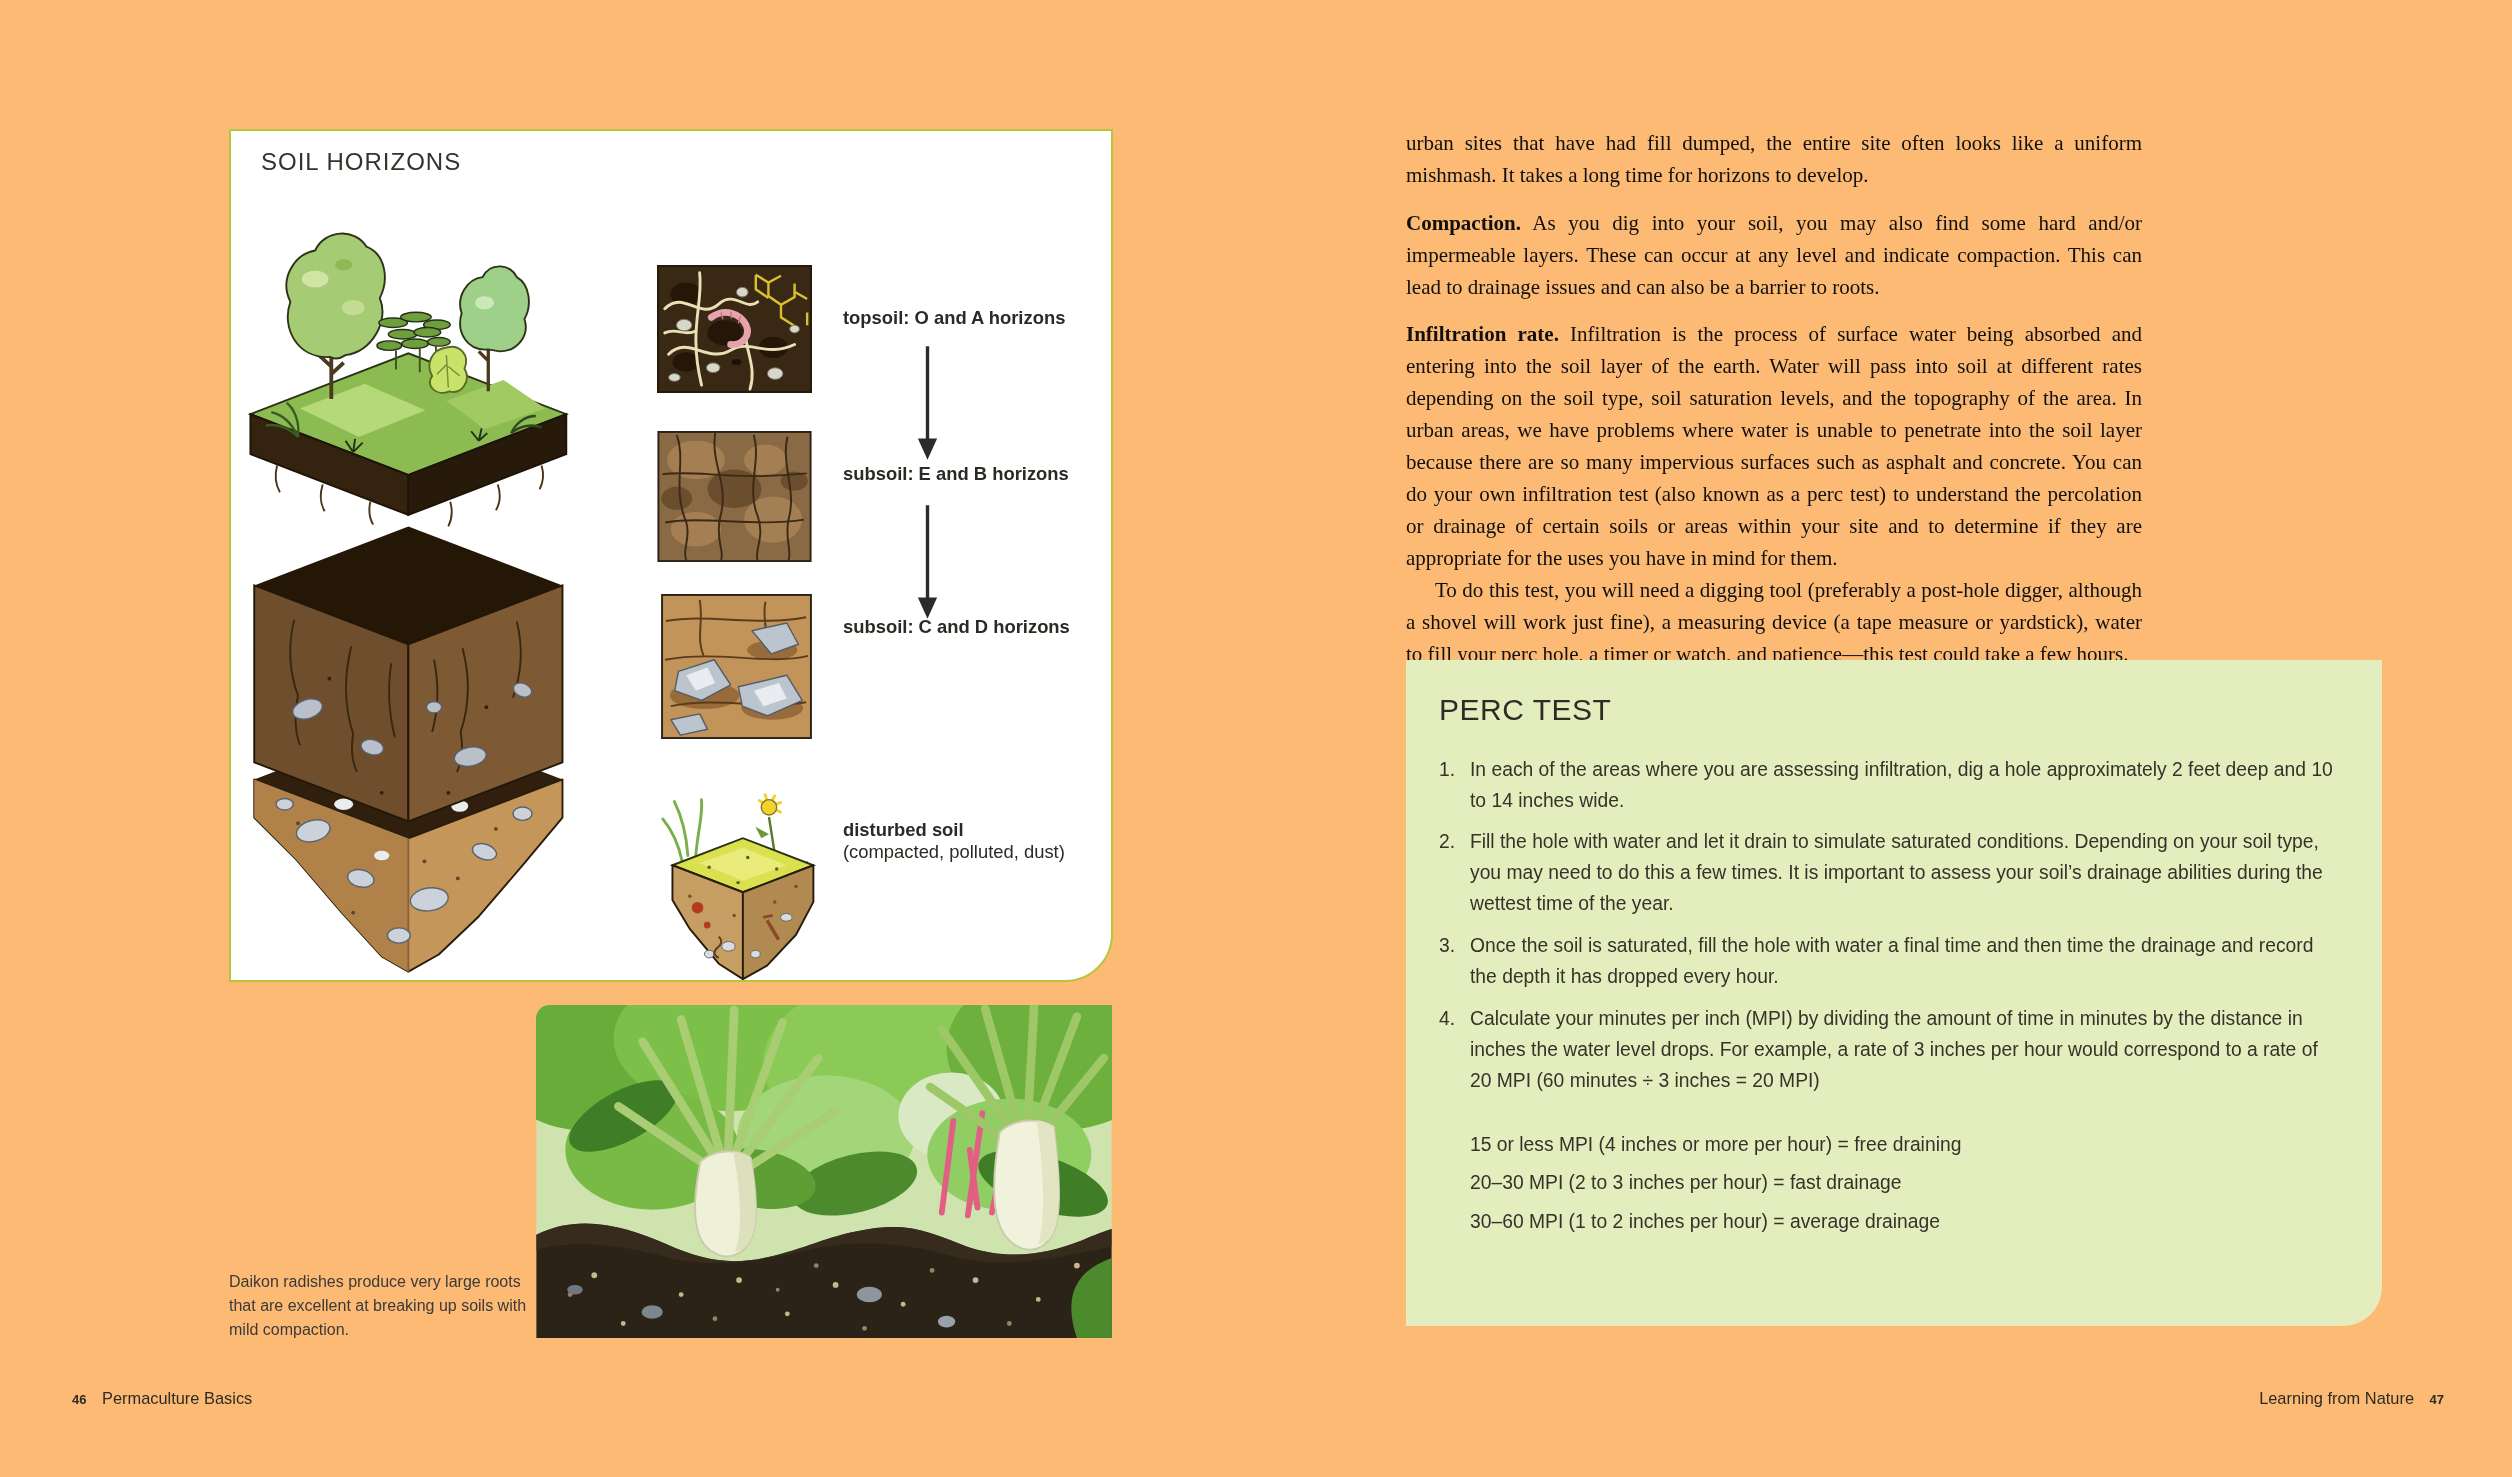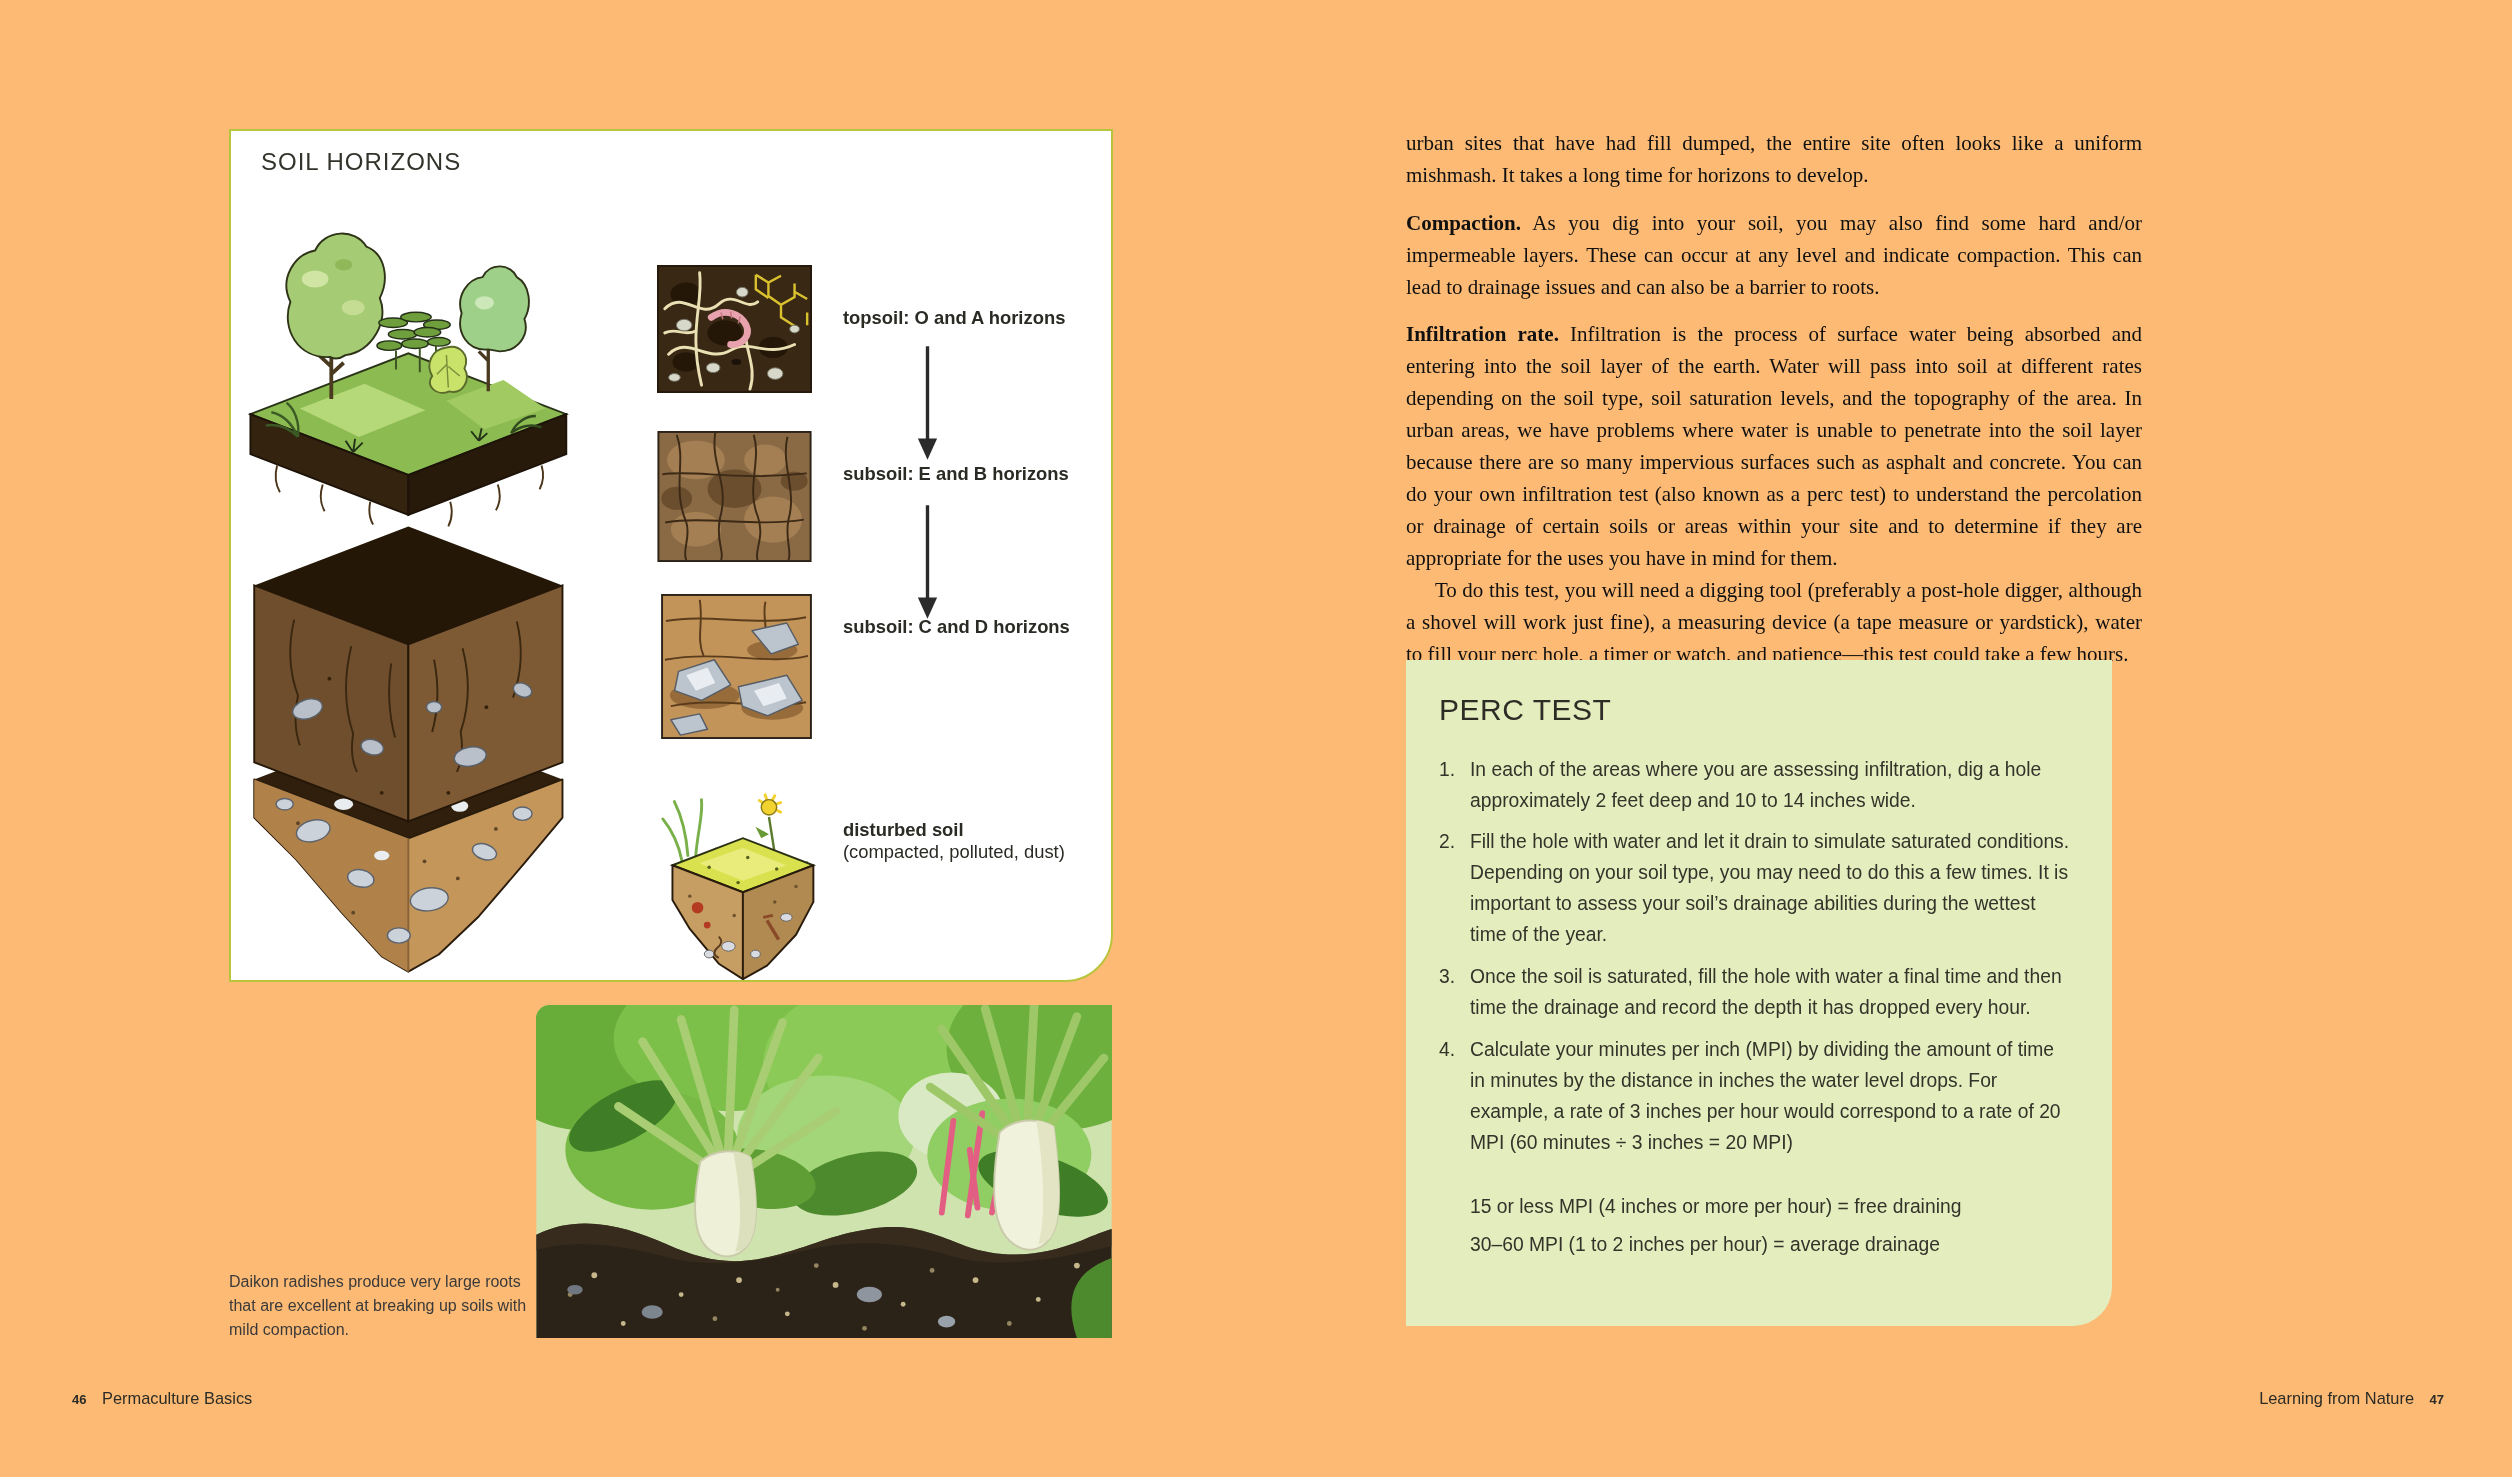--- a/index.html
+++ b/index.html
@@ -24,21 +24,21 @@
   .footer .pnum{font-weight:700;font-size:13px;}
   .footer-left .section{margin-left:15.5px;}
   .footer-right .section{margin-right:15.5px;}
   
   .bodycol{position:absolute;left:1406px;top:127px;width:736px;
            font-family:"Liberation Serif",serif;font-size:21px;line-height:32px;
            color:#101010;text-align:justify;}
   .bodycol p{margin:0 0 15.5px 0;}
   .bodycol p.flow{margin:0;}
   .bodycol p.indent{text-indent:29px;margin:0;}
-  .perc{position:absolute;left:1406px;top:660px;width:706px;height:666px;box-sizing:border-box;
+  .perc{position:absolute;left:1406px;top:660px;width:976px;height:666px;box-sizing:border-box;
         background:#e4edbe;border-radius:0 0 39px 0;padding:29px 39px 0 33px;color:#33332a;}
   .perc h3{margin:3.9px 0 27px 0;font-size:30px;font-weight:500;letter-spacing:0.5px;color:#2d2d26;}
   .step{display:flex;margin:0 0 10.6px 0;font-size:19.3px;line-height:31px;}
   .step .num{flex:0 0 31px;}
   .step .txt{flex:1;}
   .mpi{margin-top:33px;padding-left:31px;}
   .mpi p{margin:0 0 7.7px 0;font-size:19.3px;line-height:31px;}
 </style>
 </head>
 <body>
@@ -397,20 +397,21 @@
         <span class="num">3.</span>
         <span class="txt">Once the soil is saturated, fill the hole with water a final time and then time the drainage and record the depth it has dropped every hour.</span>
       </div>
       <div class="step">
         <span class="num">4.</span>
         <span class="txt">Calculate your minutes per inch (MPI) by dividing the amount of time in minutes by the distance in inches the water level drops. For example, a rate of 3 inches per hour would correspond to a rate of 20 MPI (60 minutes ÷ 3 inches = 20 MPI)</span>
       </div>
 
       <div class="mpi">
         <p>15 or less MPI (4 inches or more per hour) = free draining</p>
+        <p>20–30 MPI (2 to 3 inches per hour) = fast drainage</p>
         <p>30–60 MPI (1 to 2 inches per hour) = average drainage</p>
       </div>
     </div>
 
     <div class="footer footer-right">
       <span class="section">Learning from Nature</span><span class="pnum">47</span>
     </div>
   </section>
 
 </div>

